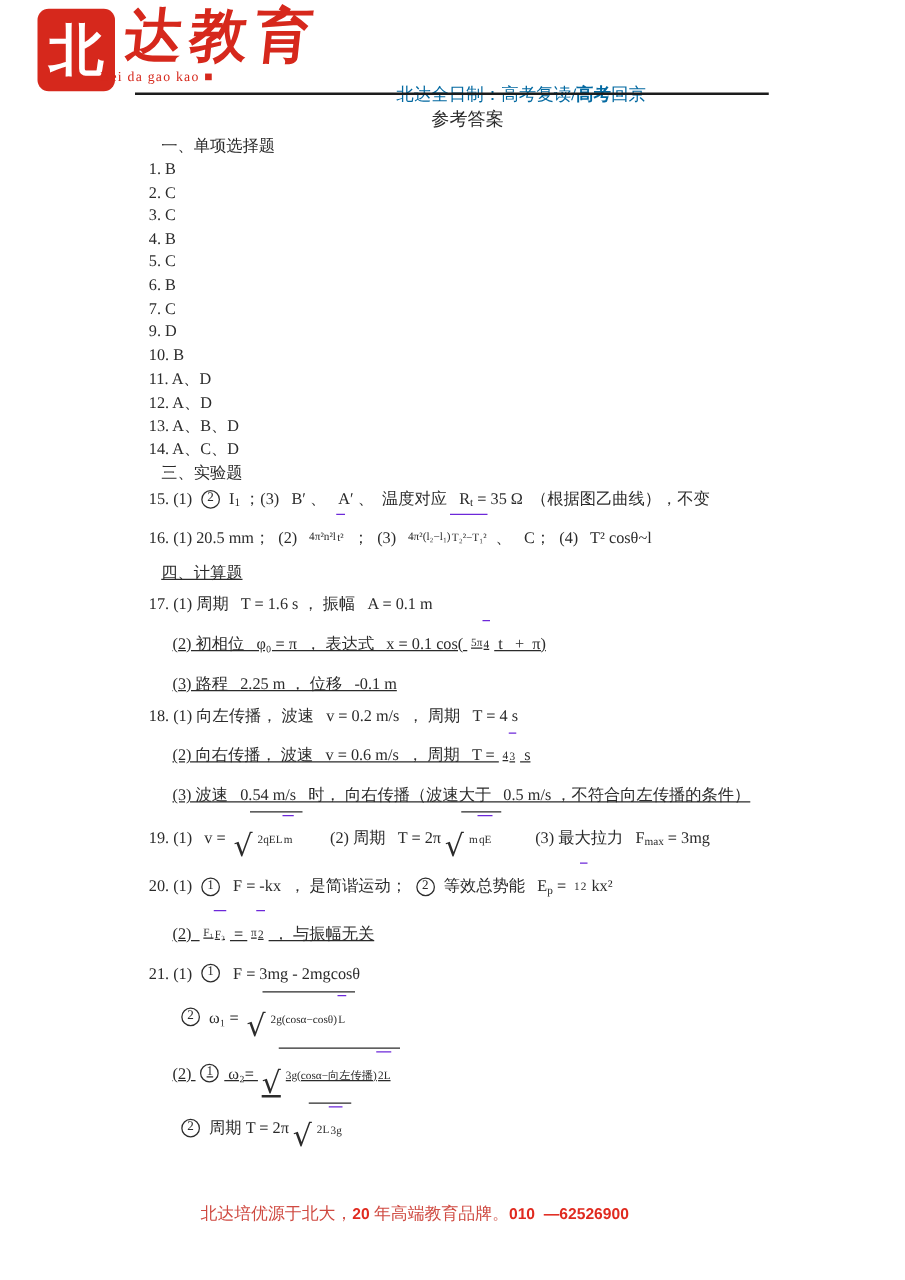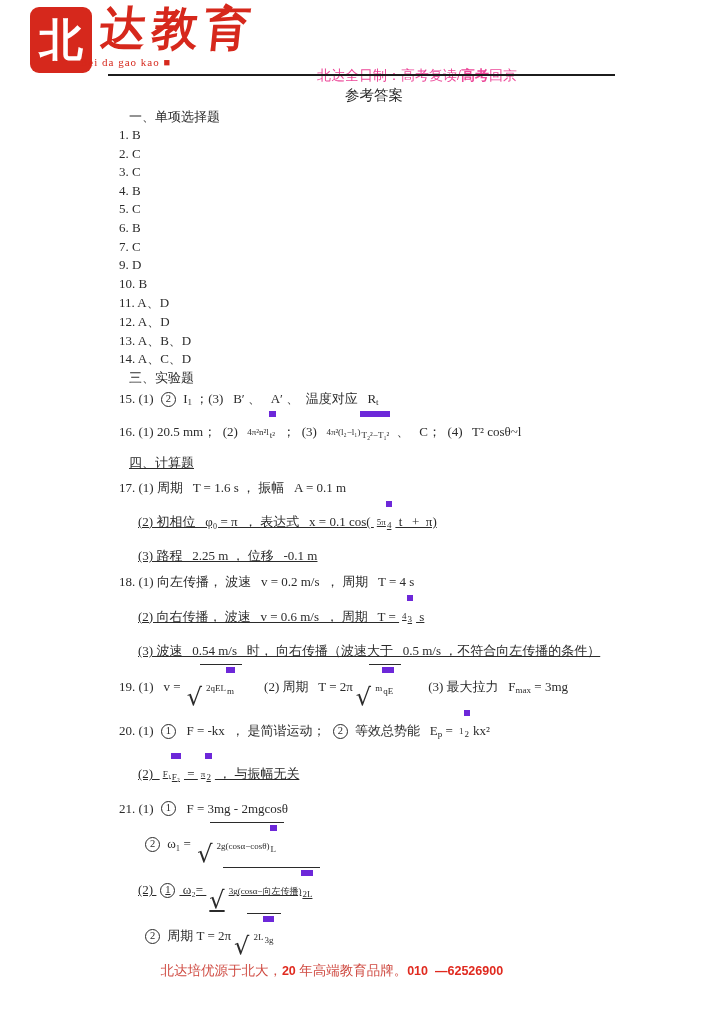--- a/index.html
+++ b/index.html
@@ -16,41 +16,41 @@
     background:#d6281c; border-radius:9px;
     display:flex; align-items:center; justify-content:center;
     color:#fff; font-weight:bold; font-size:44px;
   }
   .logo-text {
     position:absolute; left:100px; top:4px;
     font-size:46px; font-weight:bold; color:#d6281c;
     transform:skewX(-6deg); letter-spacing:6px; line-height:1.1;
   }
   .logo-sub { position:absolute; left:80px; top:56px; font-size:11px; color:#d6281c; letter-spacing:1px; }
-  .slogan { position:absolute; left:296px; top:51px; font-size:14px; color:#ec4899; white-space:pre; }
+  .slogan { position:absolute; left:296px; top:51px; font-size:14px; color:#0369a1; white-space:pre; }
   .slogan .sb-bold { font-weight:bold; }
   .header-rule { position:absolute; left:108px; top:74px; width:507px; border-top:2.6px solid #1c1c1c; }
   
   .content { position:absolute; left:12px; top:86px; width:724px; }
   .title { text-align:center; font-size:14.5px; height:22px; }
   .sec { margin-left:117px; height:19px; }
   .ans { margin-left:107px; height:18.6px; }
   .fline { display:flex; align-items:center; white-space:pre; margin-left:107px; }
   .fline span { white-space:pre; }
   .ind  { margin-left:126px;text-decoration:underline; }
   .ind2 { margin-left:129px; }
   .h24 { min-height:23px; } .h30 { min-height:30px; } .h26 { min-height:26px; }
   .h32 { min-height:32px; } .h34 { min-height:34px; } .h38 { min-height:38px; }
   .h40 { min-height:40px; } .h44 { min-height:44px; } .h46 { min-height:46px; }
   .sub { font-size:9px; position:relative; bottom:-3px; }
   .frac {
     display:inline-flex; flex-direction:row; align-items:center;
     font-size:9px; line-height:1.2; margin:0 3px; text-align:center;
   }
-  .frac .den { border-top:6px solid #6d28d9; padding:13px 1px; }
+  .frac .den { border-top:1px solid #6d28d9; padding:13px 1px; }
   .sqrt { display:inline-flex; align-items:stretch; margin:0 3px; }
   .sqrt .radsign { font-size:24px; line-height:1.05; display:flex; align-items:flex-end; margin-right:-2px; font-family:"DejaVu Sans",sans-serif; }
   .sqrt .radbody { border-top:1.6px solid #2b2b2b; padding:2px 4px 0 3px; display:flex; align-items:center; }
   .circ {
     display:inline-flex; width:15px; height:15px; border:1.3px solid #2b2b2b; border-radius:50%;
     align-items:center; justify-content:center; font-size:10.5px; line-height:1; margin:0 4px; flex:none;
   }
   .g28 { margin-left:19px; } .g24 { margin-left:24px; }
   
   .footer {
@@ -97,20 +97,21 @@
     <div class="ans">14. A、C、D</div>
 
     <div class="sec">三、实验题</div>
 
     <div class="fline h24">
       <span>15. (1) </span>
       <span class="circ">2</span>
       <span> I</span><span class="sub">1</span>
       <span> ；(3)   B′ 、   A′ 、  温度对应   </span>
       <span>R</span><span class="sub">t</span>
+      <span> = 35 Ω  （根据图乙曲线），不变</span>
     </div>
 
     <div class="fline h38">
       <span>16. (1) 20.5 mm；  (2)  </span>
       <span class="frac">
         <span class="num">4π²n²l</span>
         <span class="den">t²</span>
       </span>
       <span> ；  (3)  </span>
       <span class="frac">

